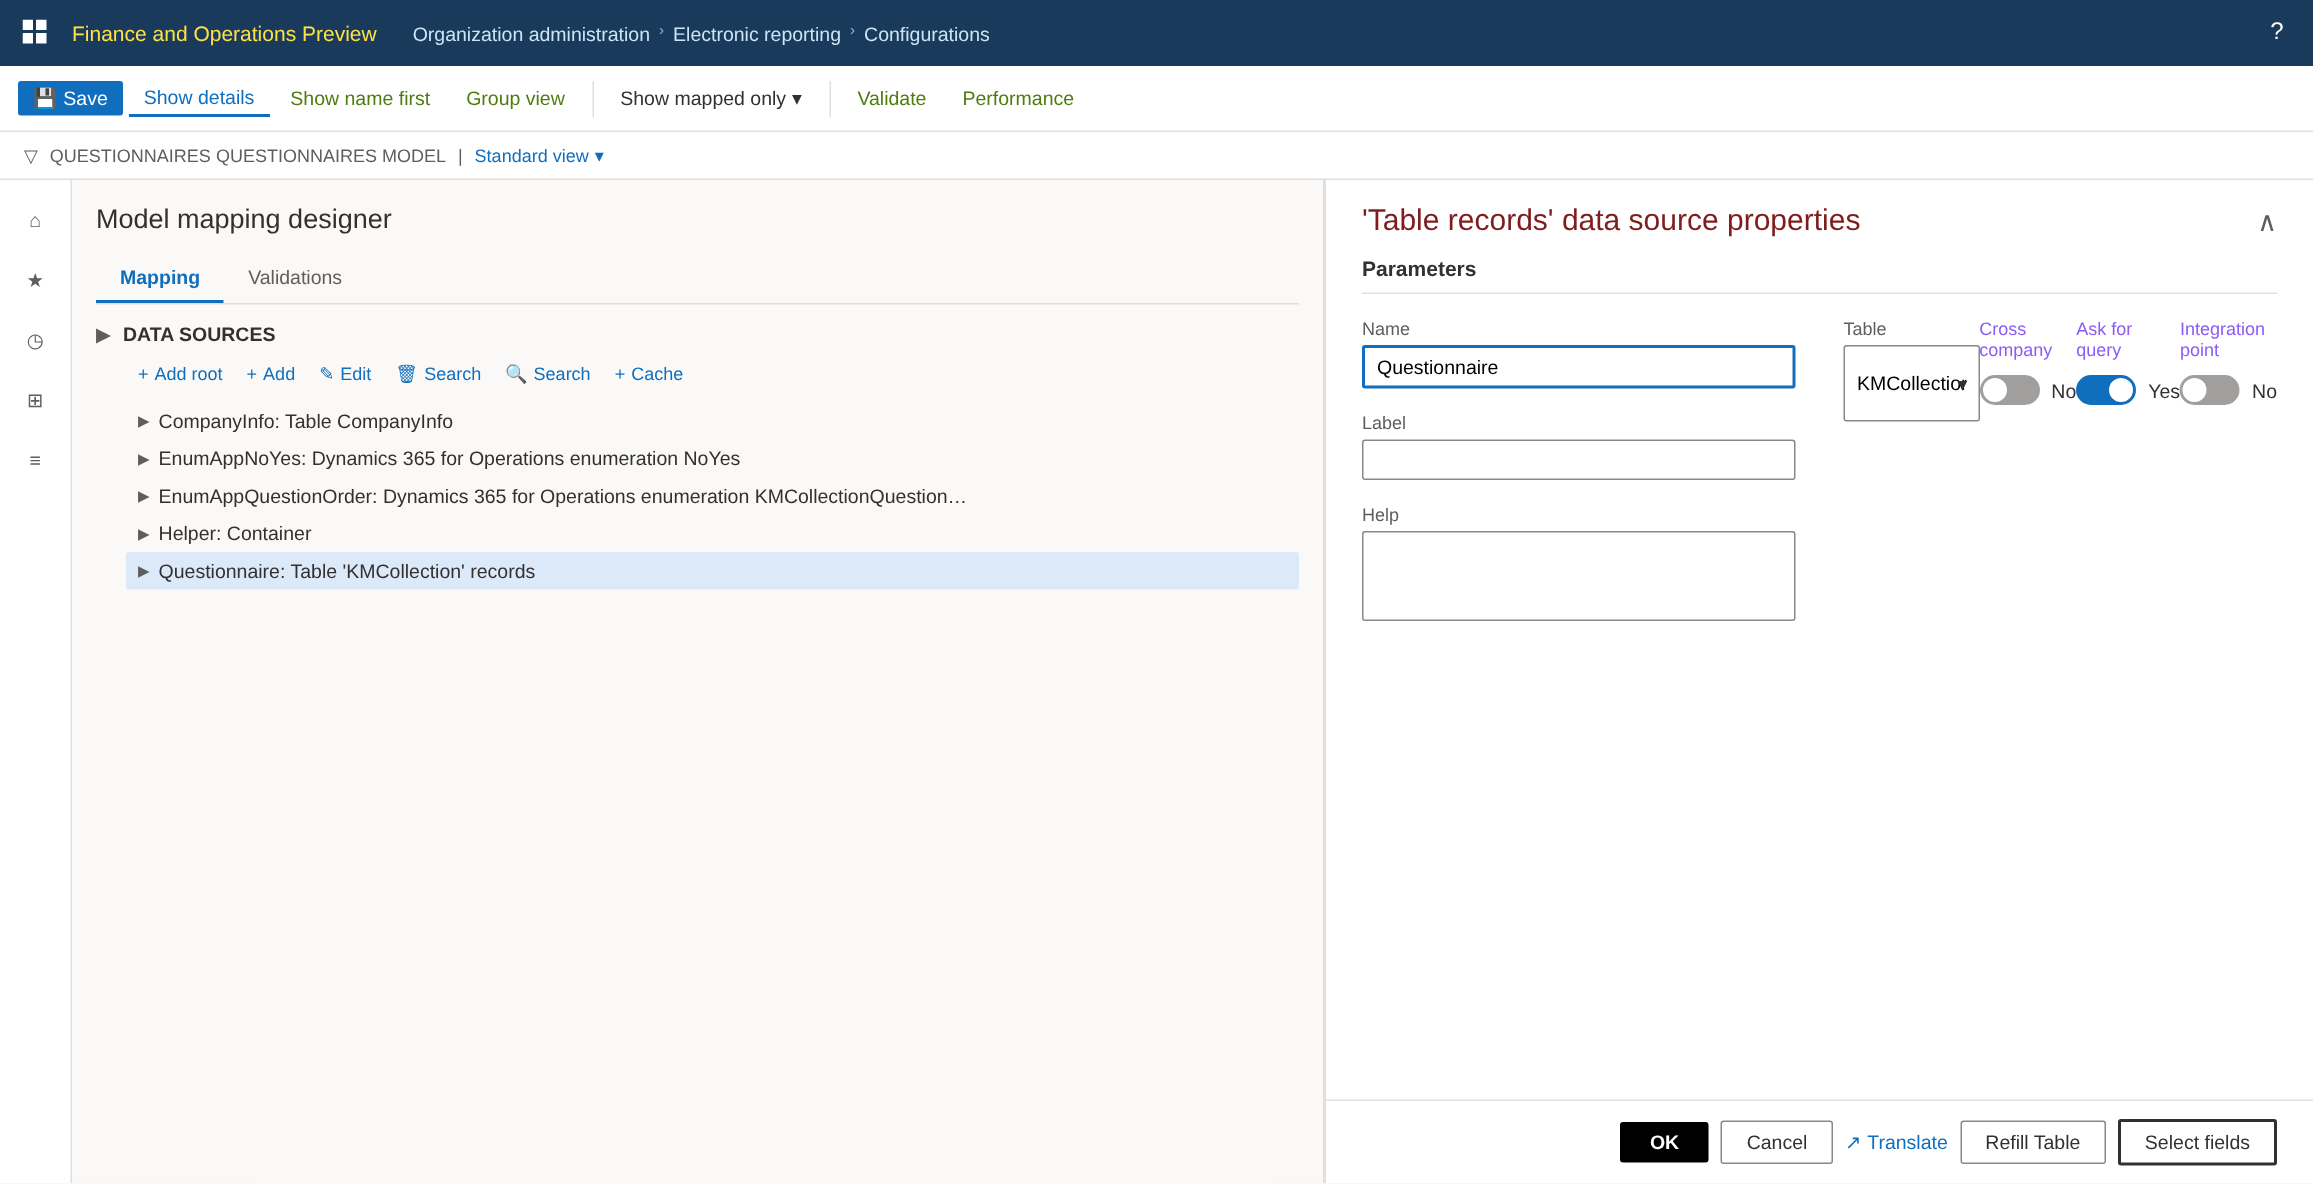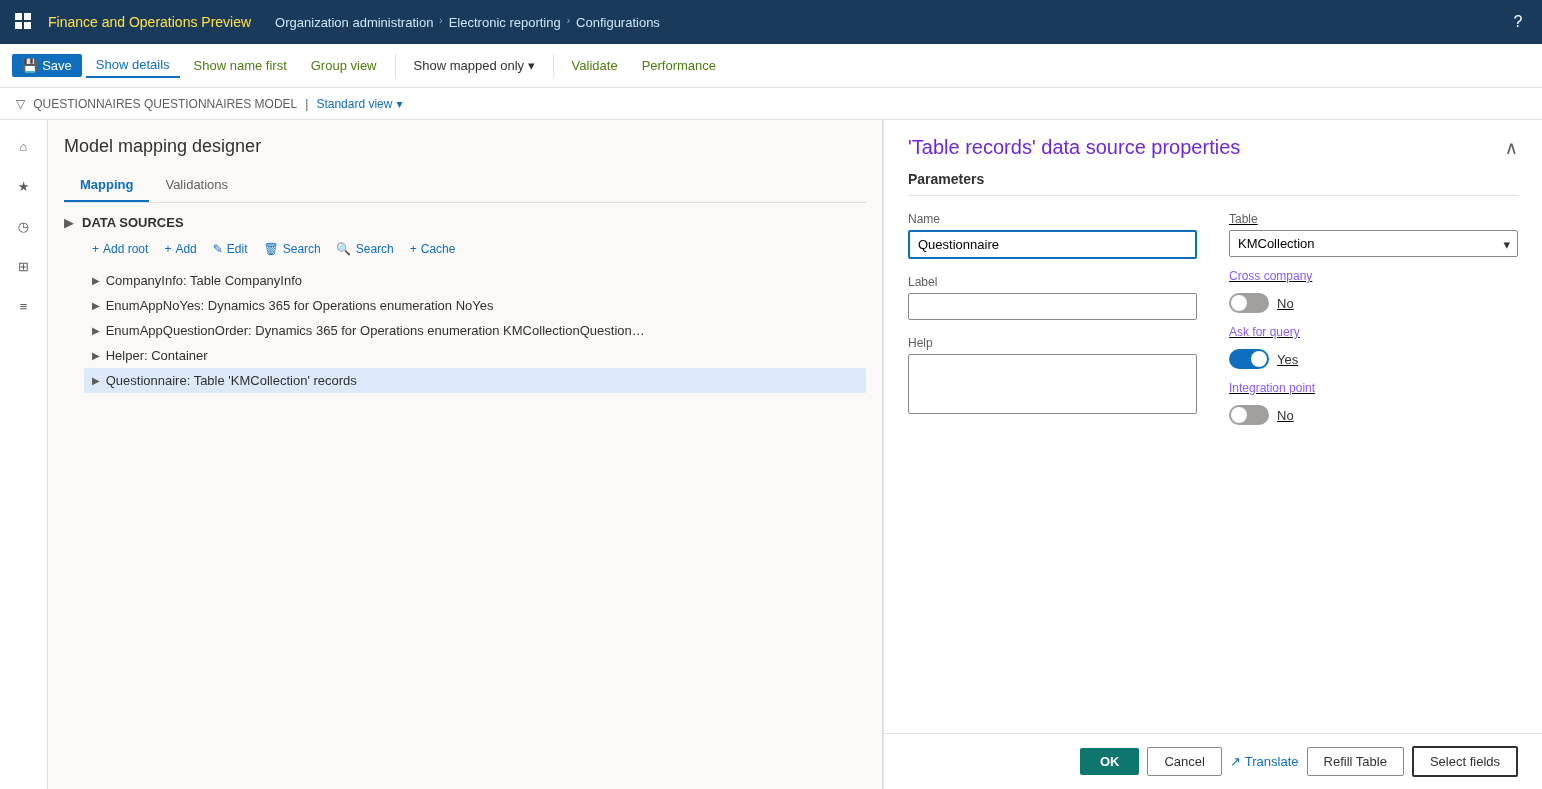--- a/index.html
+++ b/index.html
@@ -162,21 +162,21 @@
       background: #fff;
       border-left: 2px solid #e1dfdd;
       display: flex; flex-direction: column;
     }
 
     .right-panel-header {
       display: flex; align-items: center; justify-content: space-between;
       padding: 16px 24px 0;
     }
     .right-panel-title {
-      font-size: 20px; font-weight: 300; color: #6d28d9;
+      font-size: 20px; font-weight: 300; color: #7f1d1d;
     }
     .right-panel-close {
       cursor: pointer; color: #605e5c; font-size: 18px;
     }
 
     .right-panel-body {
       flex: 1; padding: 0 24px 16px;
       overflow-y: auto;
     }
 
@@ -201,21 +201,21 @@
       padding: 5px 8px;
       font-size: 13px;
       outline: none;
       width: 100%;
     }
     .field-input.highlighted { border: 2px solid #106ebe; }
 
     .field-select {
       border: 1px solid #8a8886;
       border-radius: 2px;
-      padding: 5px 8px;
+      padding: 17px 8px;
       font-size: 13px;
       outline: none;
       width: 100%;
       background: white;
       cursor: pointer;
       appearance: none;
       -webkit-appearance: none;
     }
     .select-wrapper {
       position: relative;
@@ -245,35 +245,35 @@
       width: 16px; height: 16px;
       border-radius: 50%;
       background: white;
       top: 2px;
       transition: left 0.2s;
     }
     .toggle.off::after { left: 2px; }
     .toggle.on::after { left: 22px; }
     .toggle-label { font-size: 13px; color: #323130; }
 
-    .right-col { display: flex; flex-direction: column; gap: 12px; text-decoration: underline; }
+    .right-col { display: flex; flex-direction: row; gap: 0; }
     .toggle-group { display: flex; flex-direction: column; gap: 4px; }
     .toggle-group-label { font-size: 12px; color: #8b5cf6; margin-bottom: 2px; }
 
     
     .right-panel-footer {
       padding: 12px 24px;
       border-top: 1px solid #e1dfdd;
       display: flex; align-items: center; justify-content: flex-end;
       gap: 8px;
       background: #fff;
     }
 
     .btn-primary {
-      background: #0f766e; color: white;
+      background: #000000; color: white;
       border: none; border-radius: 2px;
       padding: 6px 20px; font-size: 13px; cursor: pointer;
       font-weight: 600;
     }
     .btn-default {
       background: white; color: #323130;
       border: 1px solid #8a8886; border-radius: 2px;
       padding: 6px 16px; font-size: 13px; cursor: pointer;
     }
     .btn-link {

